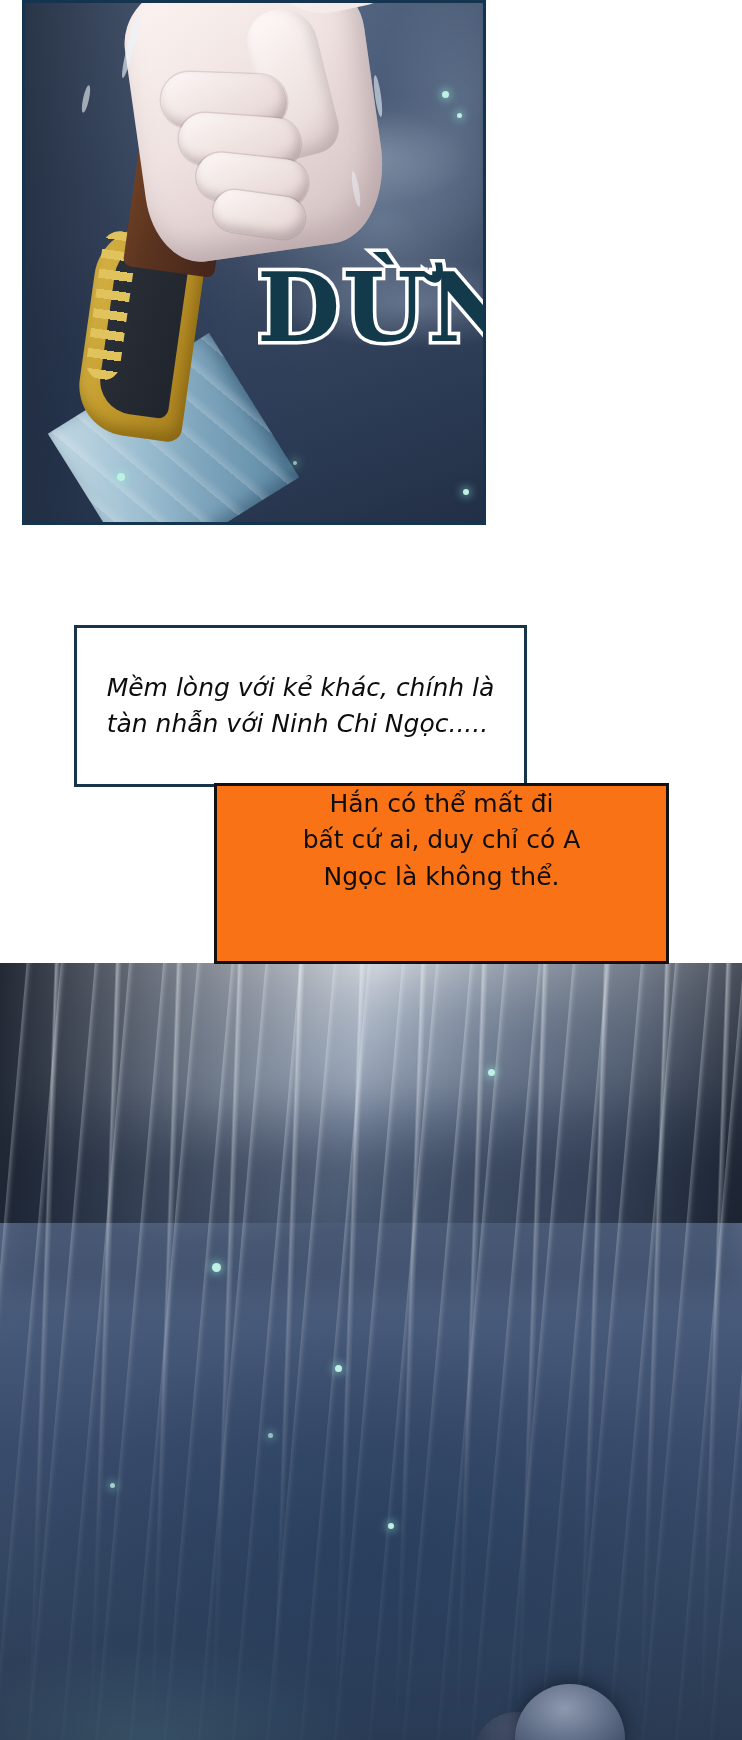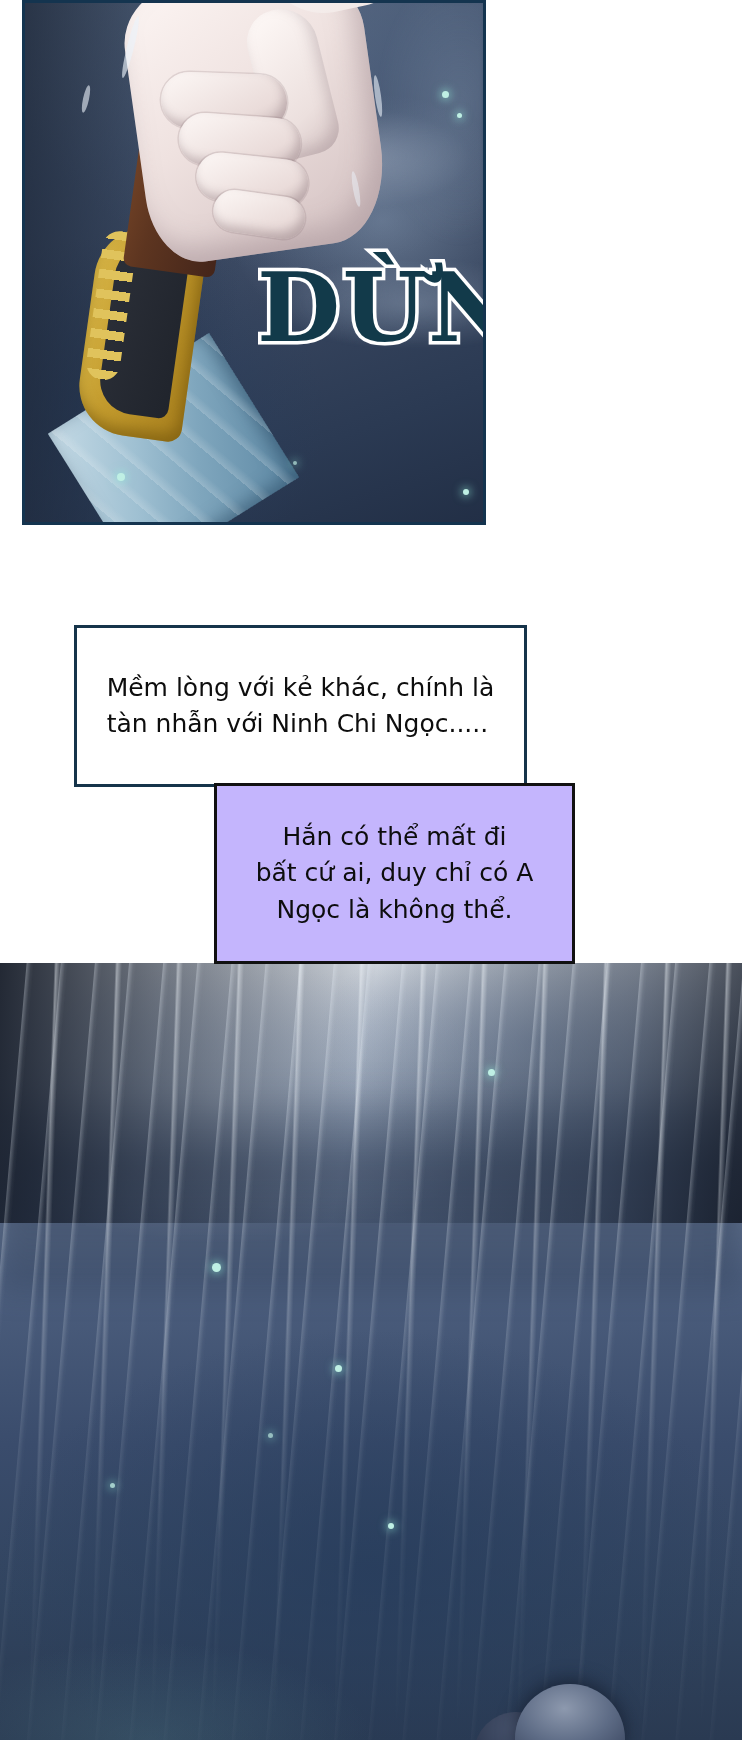--- a/index.html
+++ b/index.html
@@ -181,40 +181,40 @@
     box-sizing: border-box;
     display: flex;
     align-items: center;
     justify-content: center;
     z-index: 5;
   }
   #dialogue-box-2 {
     position: absolute;
     left: 214px;
     top: 783px;
-    width: 361px;
+    width: 455px;
     height: 181px;
     border: 3px solid #111111;
-    background: #c4b5fd;
+    background: #f97316;
     box-sizing: border-box;
     display: flex;
-    align-items: center;
+    align-items: flex-start;
     justify-content: center;
     z-index: 6;
   }
   .dlg-text {
     font-family: "DejaVu Sans", sans-serif;
     font-size: 25px;
     line-height: 1.45;
     color: #0d0d0d;
     text-align: center;
     padding: 0 18px;
     white-space: pre-line;
   }
-  #dialogue-box-1 .dlg-text { text-align: left; }
+  #dialogue-box-1 .dlg-text { text-align: left; font-style: italic; }
 
   
   #panel-2 {
     position: absolute;
     left: 0;
     top: 963px;
     width: 742px;
     height: 777px;
     overflow: hidden;
     background: #2c3f5c;

